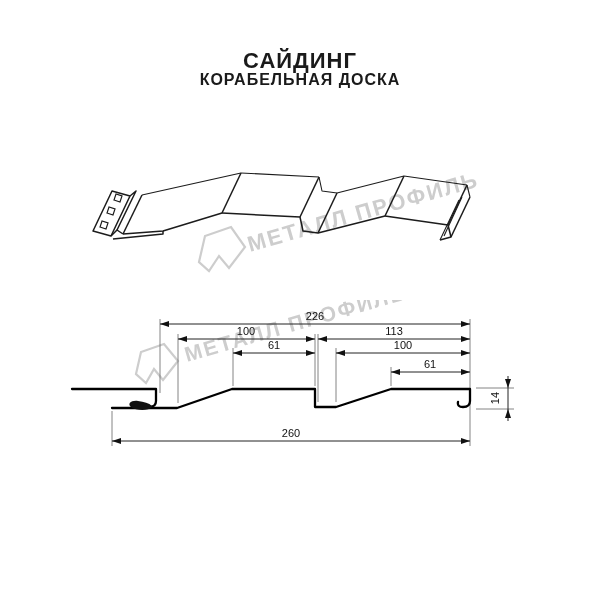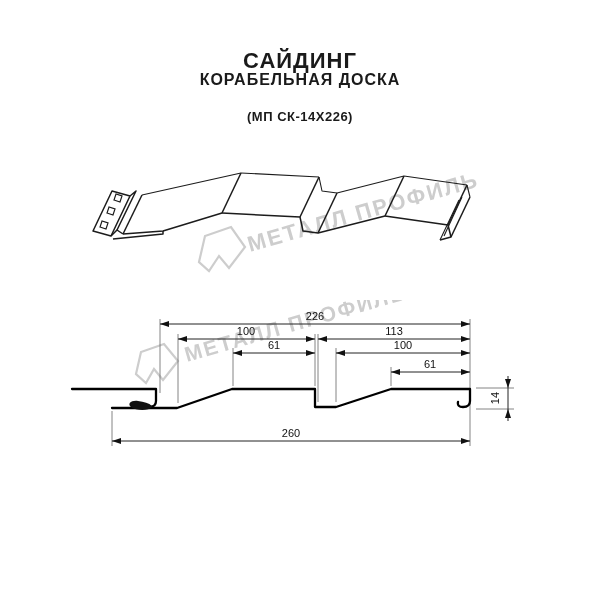--- a/index.html
+++ b/index.html
@@ -14,21 +14,20 @@
   svg text.dim{font-family:"Liberation Sans",sans-serif;font-size:11px;fill:#111;}
   svg text.wm{font-family:"Liberation Sans",sans-serif;font-weight:bold;fill:#cdcdcd;letter-spacing:2px;}
 </style>
 </head>
 <body>
 
 <div id="page">
 
   <div id="title" class="abs centered">САЙДИНГ</div>
   <div id="subtitle" class="abs centered">КОРАБЕЛЬНАЯ ДОСКА</div>
-  <div id="model" class="abs centered">(МП СК-14Х226)</div>
 
   <svg class="abs" style="left:80px;top:145px;" width="420" height="135" viewBox="80 145 420 135">
 
     <g>
       <path d="M199,262 L205,236 L231,227 L245,247 L229,268 L219,256 L209,271 Z" fill="none" stroke="#cdcdcd" stroke-width="2.2"></path>
       <text class="wm" x="250" y="252" font-size="22" transform="rotate(-16 250 252)">МЕТАЛЛ ПРОФИЛЬ</text>
     </g>
 
     <g stroke="#1c1c1c" stroke-width="1.1" fill="none" stroke-linejoin="round">
       <path d="M142,195 L241,173"></path>

